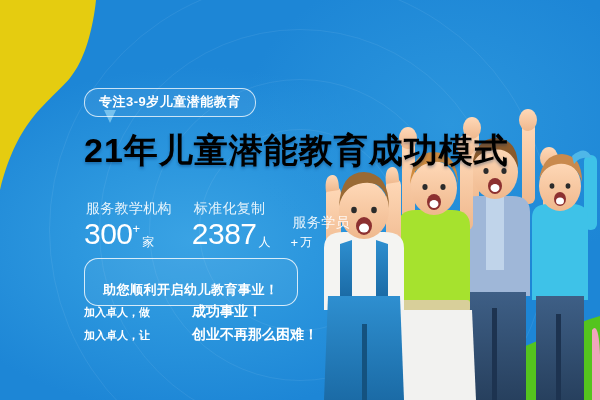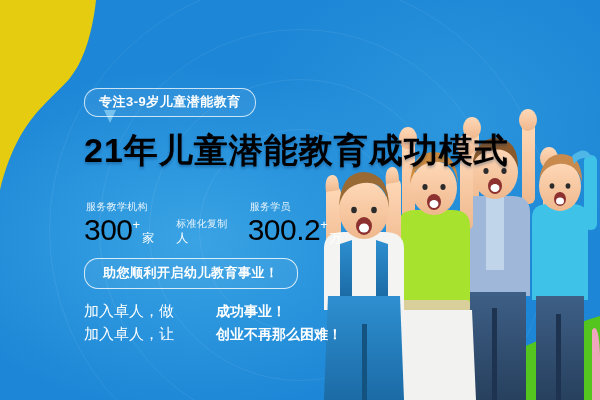--- a/index.html
+++ b/index.html
@@ -63,50 +63,50 @@
     white-space:nowrap;
     text-shadow:0 2px 3px rgba(0,40,90,.35);
   }
 
   .stats{
     position:absolute;left:84px;top:200px;
     display:flex;align-items:flex-end;gap:20px;
   }
   .stat{display:block;}
   .stat-label{
-    display:block;color:rgba(255,255,255,.88);font-size:10px;
+    display:block;color:rgba(255,255,255,.88);font-size:14px;
     margin:0 0 1px 2px;letter-spacing:.3px;
   }
   .stat-row{display:flex;align-items:flex-end;}
   .stat-value{
-    color:#000000;font-size:30px;line-height:30px;font-weight:300;
+    color:#ffffff;font-size:30px;line-height:30px;font-weight:300;
     letter-spacing:-.5px;
   }
   .stat-sup{
     color:#ffffff;font-size:13px;line-height:13px;font-weight:300;
     align-self:flex-start;margin-top:3px;
   }
   .stat-unit{
     color:#ffffff;font-size:12px;line-height:12px;margin-left:2px;
     align-self:flex-end;margin-bottom:1px;
   }
 
   .cta{
     position:absolute;left:84px;top:258px;
-    padding:5px 18px 6px 18px;
+    padding:22px 18px 6px 18px;
     border:1px solid rgba(255,255,255,.8);
     border-radius:14px;
     color:#ffffff;font-size:13px;font-weight:bold;letter-spacing:.5px;
     background:rgba(255,255,255,.05);
     white-space:nowrap;
   }
 
   .slogans{position:absolute;left:84px;top:302px;}
   .slogan{color:#ffffff;white-space:nowrap;margin-bottom:4px;}
-  .sm{font-size:15px;font-weight:normal;margin-top:19px;}
+  .sm{font-size:11px;font-weight:bold;margin-top:19px;}
   .lg{font-size:14px;font-weight:bold;margin-left:42px;}
 
   
   .kids{position:absolute;right:0;bottom:0;width:300px;height:300px;}
 </style>
 </head>
 <body>
 
 <div class="banner">
 
@@ -230,29 +230,29 @@
         <span class="stat-row">
           <span class="stat-value">300</span>
           <span class="stat-sup">+</span>
           <span class="stat-unit">家</span>
         </span>
       </div>
 
       <div class="stat">
         <span class="stat-label">标准化复制</span>
         <span class="stat-row">
+          <span class="stat-value">2387</span>
           <span class="stat-sup"></span>
           <span class="stat-unit">人</span>
         </span>
       </div>
 
       <div class="stat">
         <span class="stat-label">服务学员</span>
         <span class="stat-row">
-          <span class="stat-value">300.2</span>
           <span class="stat-sup">+</span>
           <span class="stat-unit">万</span>
         </span>
       </div>
 
     </div>
 
     <div class="cta">助您顺利开启幼儿教育事业！</div>
 
     <div class="slogans">

